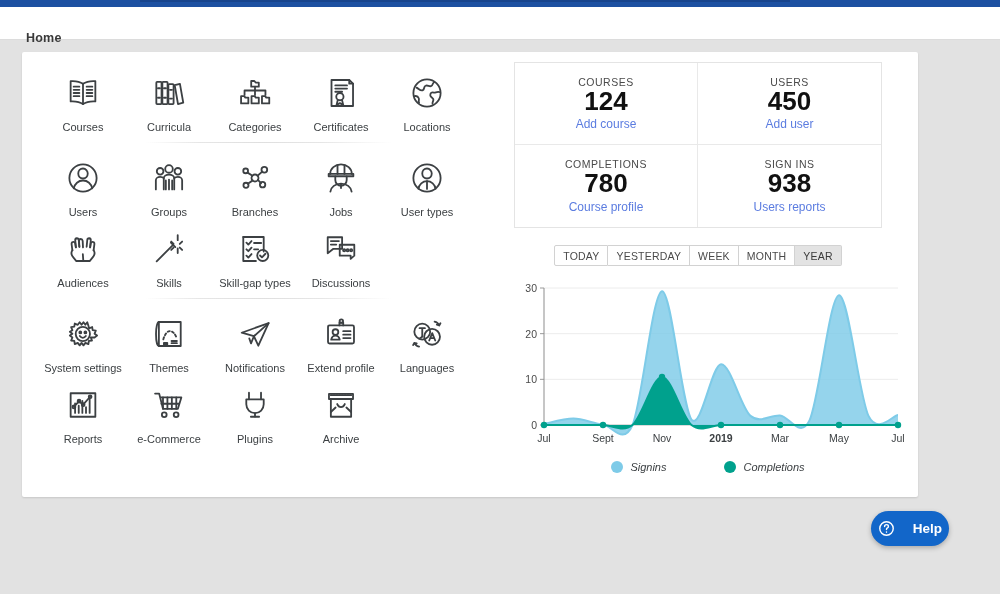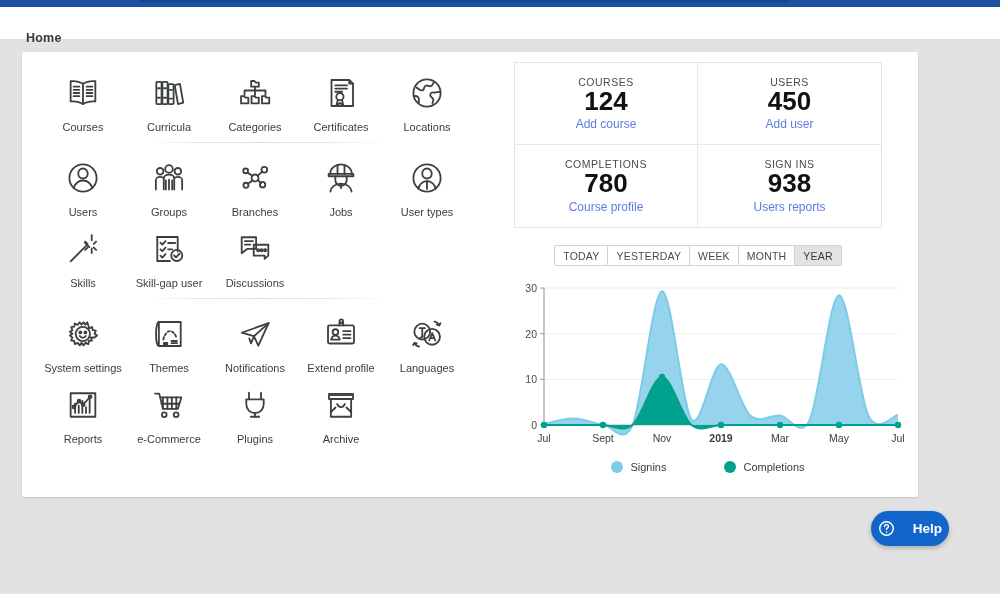--- a/index.html
+++ b/index.html
@@ -81,21 +81,21 @@
     border:1px solid #d2d2d2; border-left:none; cursor:pointer; letter-spacing:.2px;
   }
   .periods .pbtn:first-child { border-left:1px solid #d2d2d2; border-radius:2px 0 0 2px; }
   .periods .pbtn:last-child { border-radius:0 2px 2px 0; }
   .periods .pbtn.active { background:#e3e3e3; color:#3a3a3a; }
 
   
   .chart-box { position:relative; margin-top:14px; width:392px; height:175px; }
   .chart-box svg { display:block; }
   .legend {
-    display:flex; justify-content:center; gap:58px; margin-top:6px; width:392px;
+    display:flex; justify-content:center; gap:58px; margin-top:6px; width:392px;font-style:italic;
   }
   .legend .item { display:flex; align-items:center; gap:7px; cursor:pointer; }
   .legend .dot { width:12px; height:12px; border-radius:50%; }
   .legend .txt { font-size:11px; color:#3c4043; }
 
   
   .help {
     position:absolute; left:871px; top:511px; width:78px; height:35px;
     background:#1266c9; border-radius:18px; display:flex; align-items:center;
     justify-content:center; gap:18px; cursor:pointer;
@@ -241,39 +241,53 @@
                 <path d="M12 14v4.9"></path>
               </svg>
             </div>
             <div class="lbl">User types</div>
           </div>
         </div>
         <div class="icon-row">
           <div class="icon-cell">
             <div class="glyph">
               <svg viewBox="0 0 24 24" fill="none" stroke="#3c4043" stroke-width="1.15" stroke-linecap="round" stroke-linejoin="round">
+                <path d="M5.3 12.8l-.5-3.9c-.1-.7.3-1.3 1-1.4.6-.1 1.2.3 1.3 1l.4 2.5"></path>
+                <path d="M7.5 11l-.4-4.4c-.1-.7.4-1.3 1-1.4.6 0 1.2.4 1.2 1.1l.4 4.3"></path>
+                <path d="M9.7 10.6L9.5 6.9c0-.7.5-1.2 1.1-1.2.6 0 1.1.5 1.2 1.2l.2 4.1"></path>
+                <path d="M5.3 12.8c-1 1.4-.5 3.3.7 4.7l1.8 2.1h4.4l-.3-4.3"></path>
+                <path d="M18.7 12.8l.5-3.9c.1-.7-.3-1.3-1-1.4-.6-.1-1.2.3-1.3 1l-.4 2.5"></path>
+                <path d="M16.5 11l.4-4.4c.1-.7-.4-1.3-1-1.4-.6 0-1.2.4-1.2 1.1l-.4 4.3"></path>
+                <path d="M18.7 12.8c1 1.4.5 3.3-.7 4.7l-1.8 2.1h-4.4"></path>
+              </svg>
+            </div>
+            <div class="lbl">Audiences</div>
+          </div>
+          <div class="icon-cell">
+            <div class="glyph">
+              <svg viewBox="0 0 24 24" fill="none" stroke="#3c4043" stroke-width="1.15" stroke-linecap="round" stroke-linejoin="round">
                 <path d="M4.2 19.8L14.6 9.4"></path>
                 <path d="M13.2 8l2.8 2.8"></path>
                 <path d="M17.5 3.2v3.2M17.5 11.6v3M13.4 7.3l1.5 1.5M20.3 7.3l-1.5 1.5M13.4 12.6l1.5-1.5M20.3 12.6l-1.5-1.5"></path>
               </svg>
             </div>
             <div class="lbl">Skills</div>
           </div>
           <div class="icon-cell">
             <div class="glyph">
               <svg viewBox="0 0 24 24" fill="none" stroke="#3c4043" stroke-width="1.15" stroke-linecap="round" stroke-linejoin="round">
                 <path d="M4.6 4.4h12.9v9.2"></path>
                 <path d="M4.6 4.4v15.2h8"></path>
                 <path d="M6.6 8l1.2 1.2 2-2.2M6.6 12.2l1.2 1.2 2-2.2M6.6 16.2l1.2 1.2 2-2.2"></path>
                 <path d="M11.4 8.2h4.5M11.4 12.2h2.6"></path>
                 <circle cx="16.9" cy="16.1" r="3.5"></circle>
                 <path d="M15.2 16.1l1.2 1.2 2.2-2.3"></path>
               </svg>
             </div>
-            <div class="lbl">Skill-gap user</div>
+            <div class="lbl">Skill-gap types</div>
           </div>
           <div class="icon-cell">
             <div class="glyph">
               <svg viewBox="0 0 24 24" fill="none" stroke="#3c4043" stroke-width="1.15" stroke-linecap="round" stroke-linejoin="round">
                 <path d="M3.6 4.6h9.1v7.3H7.2l-3.6 2.8v-2.8h0z"></path>
                 <path d="M5.6 7h5.1M5.6 9.2h3.4"></path>
                 <path d="M11.2 9.3h9.2v6.9l-2.3 2v-2h-6.9z"></path>
                 <circle cx="14" cy="12.8" r=".7"></circle>
                 <circle cx="16.2" cy="12.8" r=".7"></circle>
                 <circle cx="18.4" cy="12.8" r=".7"></circle>

